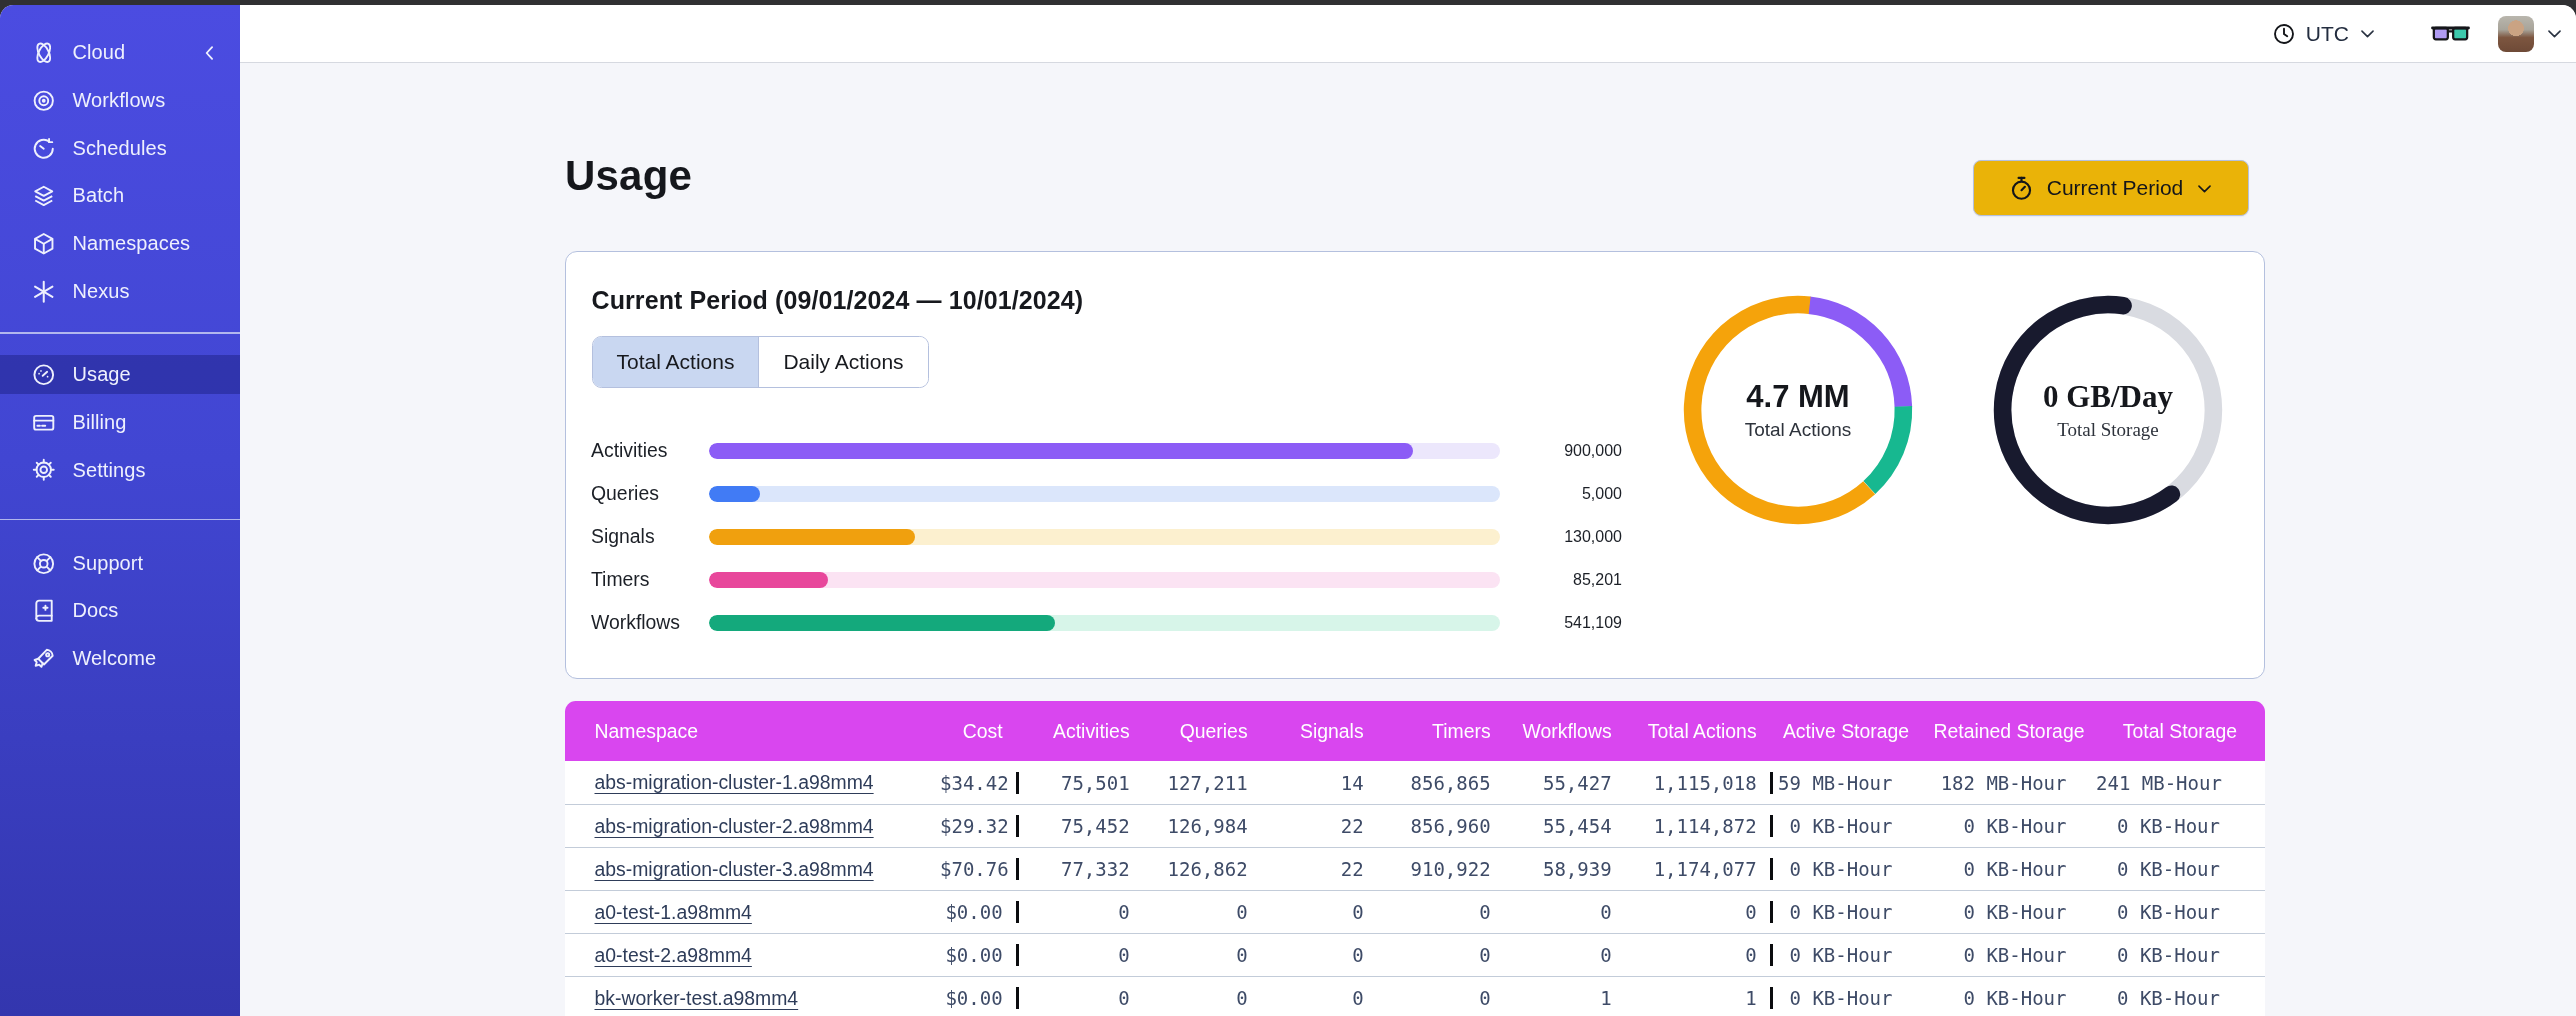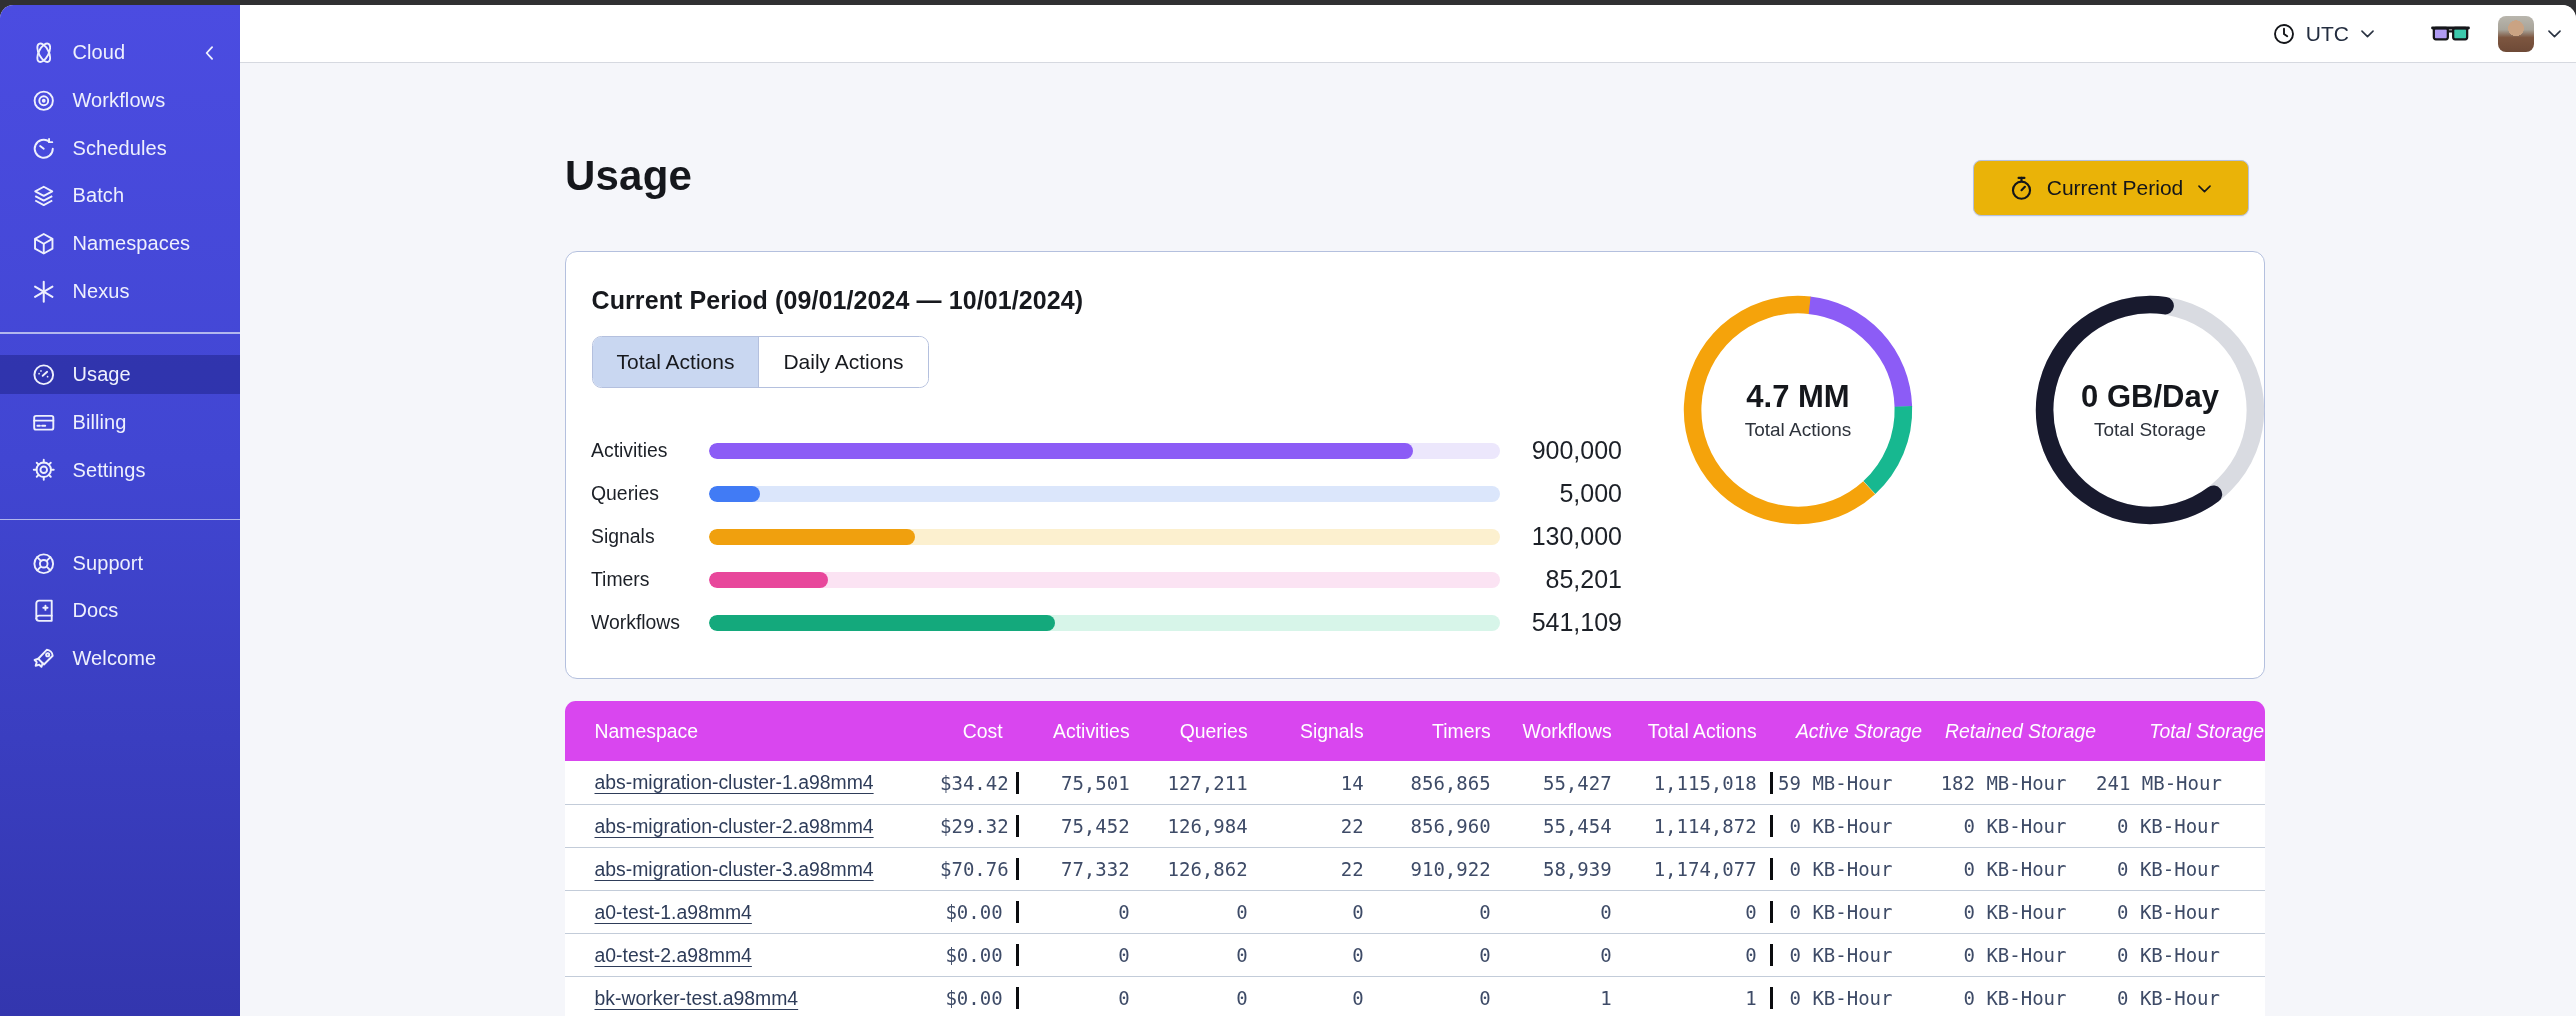--- a/index.html
+++ b/index.html
@@ -88,25 +88,25 @@
   .tab:first-child { border-right: 1.3px solid #b4c0de; }
   
   .bars { position: absolute; left: 0; top: 177px; width: 1073px; }
   .bar-row { position: relative; height: 43px; display: flex; align-items: center; }
   .bar-label { position: absolute; left: 25px; font-size: 19.4px; color: #1c2027; }
   .bar-track {
     position: absolute; left: 143px; width: 791px; height: 16px; border-radius: 8px;
     overflow: hidden; background: #eee;
   }
   .bar-fill { height: 100%; border-radius: 8px; }
-  .bar-value { position: absolute; left: 949px; width: 107px; text-align: right; font-size: 25px; color: #1c2027; }
+  .bar-value { position: absolute; left: 949px; width: 107px; text-align: right; font-size: 16px; color: #1c2027; }
   
   .donut { position: absolute; top: 36px; width: 244px; height: 244px; }
   .donut-1 { left: 1110px; }
-  .donut-2 { left: 1462px; }
+  .donut-2 { left: 1420px; font-family: Liberation Serif, serif; }
   .donut svg { width: 100%; height: 100%; display: block; }
   .donut-center {
     position: absolute; inset: 0; display: flex; flex-direction: column;
     justify-content: center; gap: 4px; text-align: center;
   }
   .donut-big { font-size: 31px; font-weight: 600; color: #15171c; }
   .donut-sub { font-size: 19px; color: #2e333c; }
   
   .usage-table { position: absolute; left: 325px; top: 638px; width: 1700px; }
   .t-header {
@@ -117,21 +117,21 @@
   }
   .t-row {
     display: grid; height: 43px; align-items: center;
     grid-template-columns: 375px 76px 127px 118px 116px 127px 121px 145px 152px 174px 168px;
     background: #fff; border-top: 1.3px solid #c3ccd9;
   }
   .t-row:first-of-type { border-top: none; }
   .cell { overflow: hidden; white-space: nowrap; }
   .c-left { padding-left: 29.5px; text-align: left; }
   .c-right { padding-right: 13.4px; text-align: right; }
-  .c-center { text-align: right; font-style: italic; }
+  .c-center { text-align: center; }
   .t-row .cell { font-family: "DejaVu Sans Mono", monospace; font-size: 19px; color: #3e4b67; }
   .t-row .cell.ns { font-family: "Liberation Sans", sans-serif; font-size: 19.4px; }
   .ns a { color: #2e3c59; text-decoration: underline; text-underline-offset: 4px; cursor: pointer; }
   .t-row .gdiv, .gdiv2 { border-left: 3.4px solid #0b0c0f; }
   .stor { padding-right: 29.5px; }
   .stor-last { padding-right: 44px; }
 </style>
 </head>
 <body>
 

